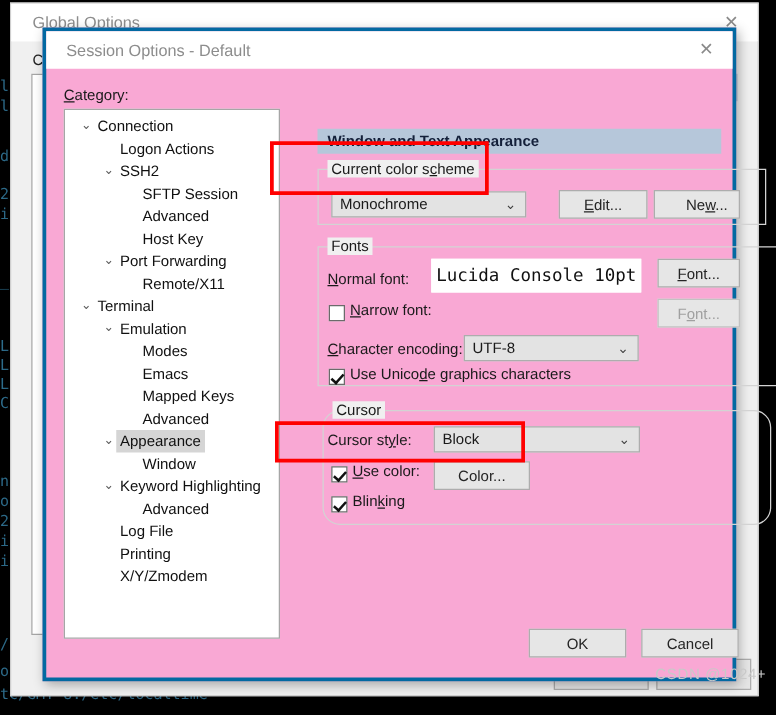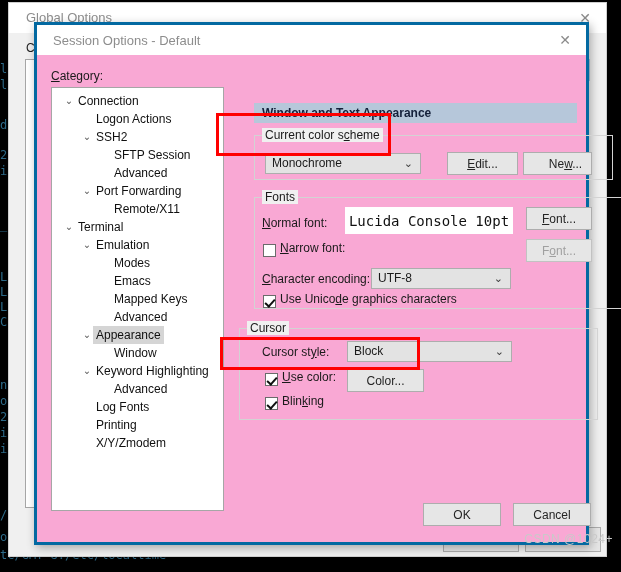--- a/index.html
+++ b/index.html
@@ -124,21 +124,21 @@
     position:absolute;border:1px solid #d3d3d3;background:transparent;
   }
   .group-title{
     position:absolute;top:-8px;left:7px;background:#f0f0f0;
     padding:0 3px;font-size:12px;color:#1a1a1a;
   }
   .group-title u{text-decoration:underline;}
 
   #group-color-scheme{left:217px;top:110px;width:357px;height:43px;}
   #group-fonts{left:217px;top:172px;width:357px;height:110px;padding-left:18px;}
-  #group-cursor{left:202px;top:303px;width:357px;height:90px;}
+  #group-cursor{left:221px;top:303px;width:357px;height:90px;border-radius:14px;}
 
   .combo{
     position:absolute;background:#e3e3e3;border:1px solid #adadad;
     height:21px;box-sizing:border-box;
     font-size:12px;color:#1a1a1a;
   }
   .combo .ctext{position:absolute;left:6px;top:2px;}
   .combo .carrow{
     position:absolute;right:7px;top:3px;font-size:11px;color:#3c3c3c;
     font-family:"DejaVu Sans",sans-serif;
@@ -283,20 +283,23 @@
         <span class="chev" style="left: 28px;">⌄</span>
         <span class="lbl" style="left: 44px;">SSH2</span>
       </div>
       <div class="tree-row">
         <span class="lbl" style="left: 62px;">SFTP Session</span>
       </div>
       <div class="tree-row">
         <span class="lbl" style="left: 62px;">Advanced</span>
       </div>
       <div class="tree-row">
+        <span class="lbl" style="left: 62px;">Host Key</span>
+      </div>
+      <div class="tree-row">
         <span class="chev" style="left: 28px;">⌄</span>
         <span class="lbl" style="left: 44px;">Port Forwarding</span>
       </div>
       <div class="tree-row">
         <span class="lbl" style="left: 62px;">Remote/X11</span>
       </div>
       <div class="tree-row">
         <span class="chev" style="left: 10px;">⌄</span>
         <span class="lbl" style="left: 26px;">Terminal</span>
       </div>
@@ -324,21 +327,21 @@
         <span class="lbl" style="left: 62px;">Window</span>
       </div>
       <div class="tree-row">
         <span class="chev" style="left: 28px;">⌄</span>
         <span class="lbl" style="left: 44px;">Keyword Highlighting</span>
       </div>
       <div class="tree-row">
         <span class="lbl" style="left: 62px;">Advanced</span>
       </div>
       <div class="tree-row">
-        <span class="lbl" style="left: 44px;">Log Fonts</span>
+        <span class="lbl" style="left: 44px;">Log File</span>
       </div>
       <div class="tree-row">
         <span class="lbl" style="left: 44px;">Printing</span>
       </div>
       <div class="tree-row">
         <span class="lbl" style="left: 44px;">X/Y/Zmodem</span>
       </div>
     </div>
 
   <div id="panel-header">Window and Text Appearance</div>

